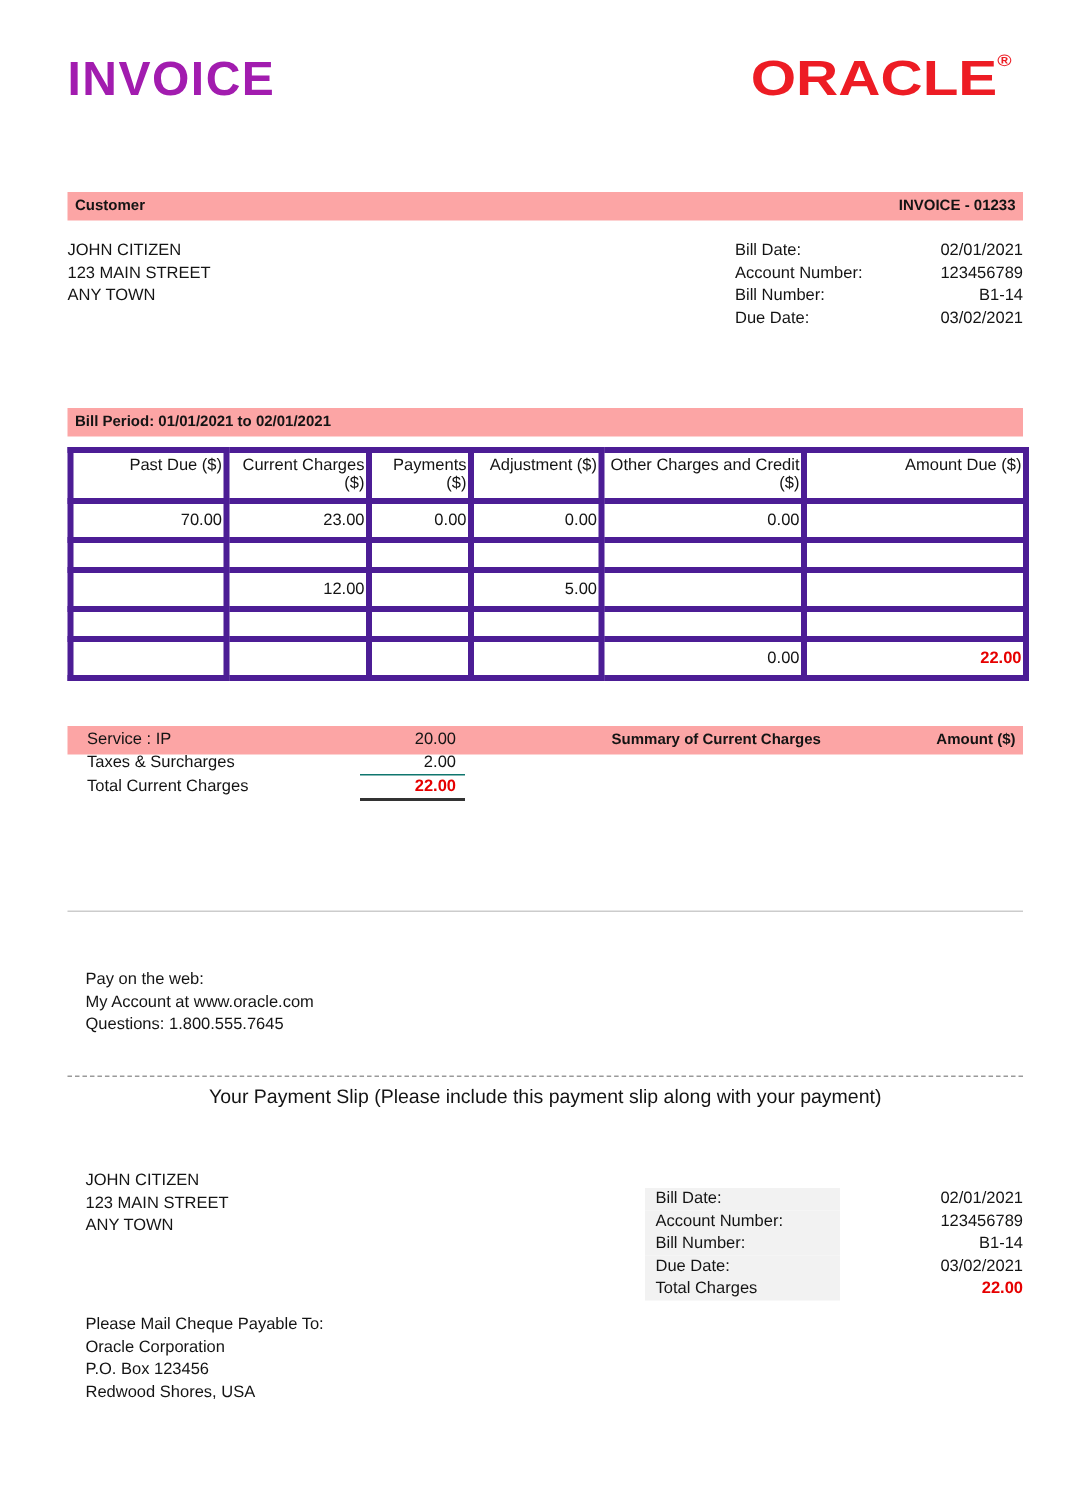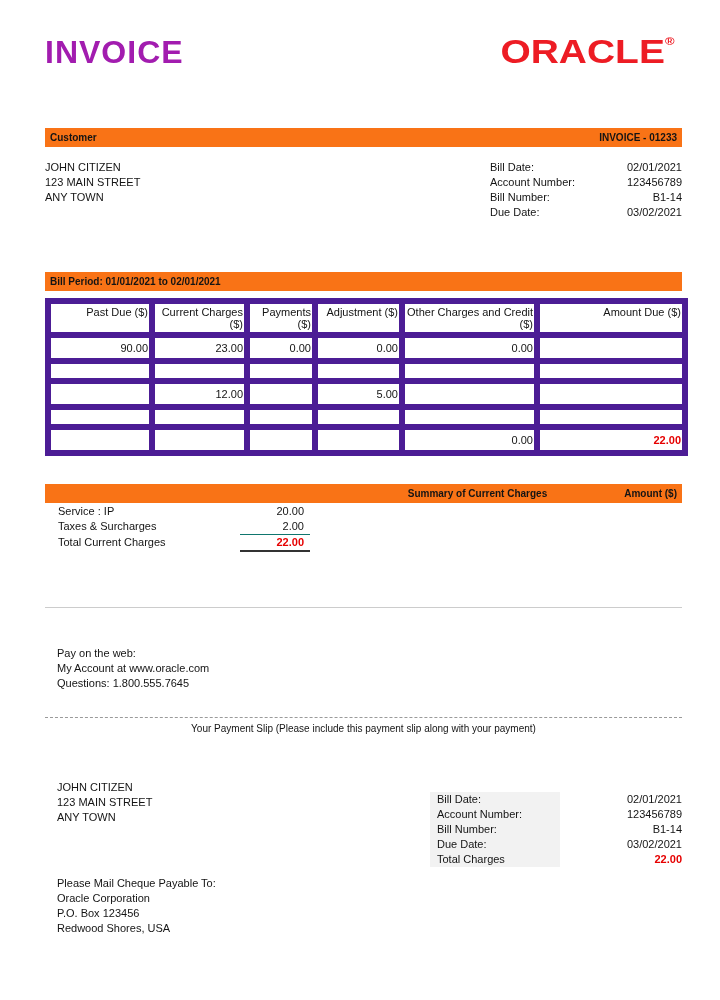--- a/index.html
+++ b/index.html
@@ -7,21 +7,21 @@
   body { font-family:"Liberation Sans", sans-serif; color:#141414; position:relative; font-size:11px; }
   .abs { position:absolute; }
 
   
   .page-title { left:45px; top:34px; font-size:32px; font-weight:bold; color:#a21caf; letter-spacing:1px; }
   .brand { top:33px; right:46px; color:#ed1c24; font-weight:bold; font-size:33px; letter-spacing:0px;
            transform:scaleX(1.18); transform-origin:right center; white-space:nowrap; }
   .brand .reg { font-size:11px; vertical-align:top; position:relative; top:2px; }
 
   
-  .bar { left:45px; width:637px; height:19px; background:#f97316; display:flex;
+  .bar { left:45px; width:637px; height:19px; background:#fca5a5; display:flex;
          justify-content:space-between; align-items:center; padding:0 5px; font-size:10px; font-weight:bold; }
   .bar-customer { top:128px; }
   .bar-period   { top:272px; }
   .bar-summary  { top:484px; justify-content:flex-end; }
   .bar-summary .amt-head { margin-left:77px; }
 
   
   .addr { line-height:15px; font-size:11px; }
   .addr-top   { left:45px; top:160px; }
   .addr-slip  { left:57px; top:780px; }
@@ -34,39 +34,39 @@
 
   .slip-grid { left:430px; top:792px; width:252px; display:grid; grid-template-columns:130px 122px; line-height:15px; }
   .slip-grid .lbl { background:#f2f2f2; padding-left:7px; text-align:left; }
   .slip-grid .val { text-align:right; }
 
   .red { color:#e60000; font-weight:bold; }
 
   
   table.charges { left:45px; top:298px; position:absolute; width:637px; border-collapse:collapse;
                   table-layout:fixed; font-size:11px; }
-  .charges th, .charges td { border:6px solid #4c1d95; text-align:right; padding:2px 1px 2px 2px; }
+  .charges th, .charges td { border:4px solid #4c1d95; text-align:right; padding:2px 1px 2px 2px; }
   .charges th { font-weight:normal; vertical-align:top; height:34px; }
   .charges tr.data  td { height:26px; }
   .charges tr.blank td { height:20px; }
 
   
-  .summary-rows { left:45px; top:504px; width:265px; }
+  .summary-rows { left:45px; top:486px; width:265px; }
   .summary-row { display:flex; line-height:15px; }
   .summary-row .s-lbl { padding-left:13px; flex:1; text-align:left; }
   .summary-row .s-amt { width:70px; text-align:right; padding-right:6px; }
   .summary-row.sub  .s-amt { border-bottom:1px solid #0f766e; }
   .summary-row.total .s-amt { border-bottom:2px solid #333; }
 
   
   .hr-solid  { left:45px; top:607px; width:637px; border-top:1px solid #ccc; }
   .hr-dashed { left:45px; top:717px; width:637px; border-top:1px dashed #9a9a9a; }
 
   .pay-block { left:57px; top:646px; line-height:15px; }
-  .slip-caption { left:45px; top:723px; width:637px; text-align:center; font-size:10px; }
+  .slip-caption { left:45px; top:723px; width:637px; text-align:center; font-size:13px; }
 </style>
 </head>
 <body>
 
 <div class="abs page-title">INVOICE</div>
 <div class="abs brand"><span>ORACLE</span><span class="reg">®</span></div>
 
 <div class="abs bar bar-customer">
   <span>Customer</span>
   <span>INVOICE - 01233</span>
@@ -105,21 +105,21 @@
   <tbody>
       <tr>
     <th>Past Due ($)</th>
     <th>Current Charges ($)</th>
     <th>Payments ($)</th>
     <th>Adjustment ($)</th>
     <th>Other Charges and Credit ($)</th>
     <th>Amount Due ($)</th>
   </tr>
   <tr class="data">
-    <td>90.00</td>
+    <td>70.00</td>
     <td>23.00</td>
     <td>0.00</td>
     <td>0.00</td>
     <td>0.00</td>
     <td></td>
   </tr>
   <tr class="blank">
     <td></td>
     <td></td>
     <td></td>

